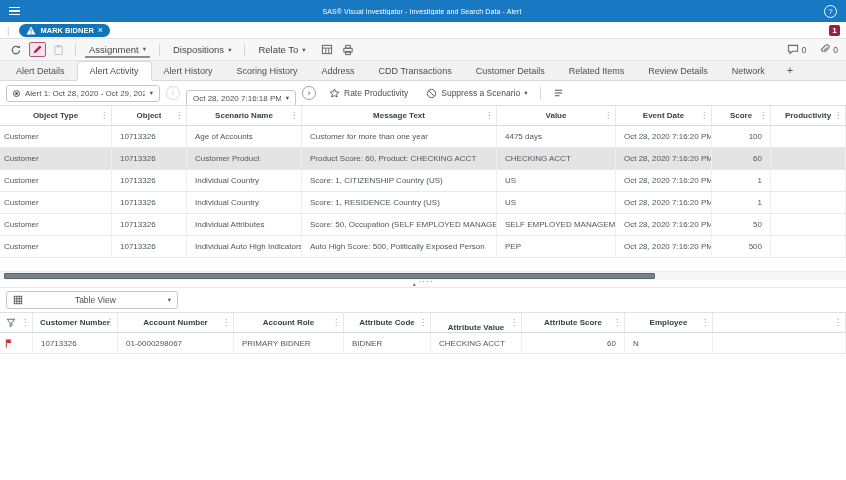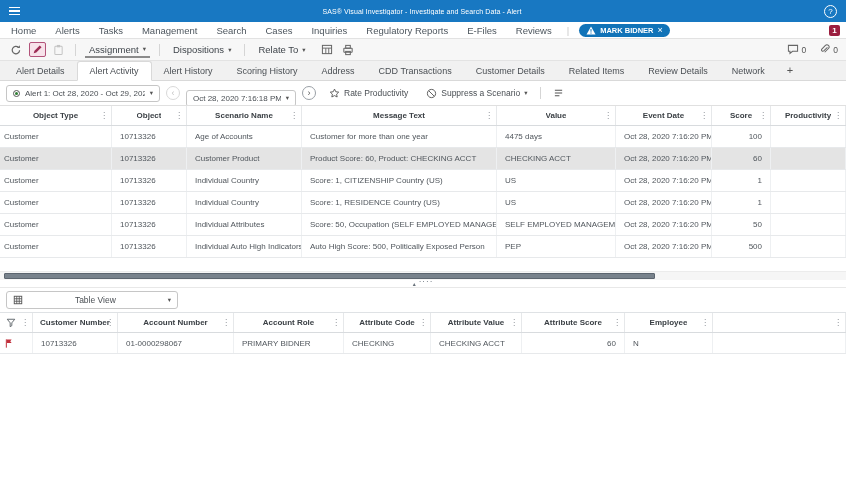--- a/index.html
+++ b/index.html
@@ -91,32 +91,20 @@
     <div class="hamburger">
         <i></i>
         <i></i>
         <i></i>
       </div>
     <span class="title">SAS® Visual Investigator - Investigate and Search Data - Alert</span>
     <span class="help-circle"></span>
   </header>
 
   <nav class="menubar">
-    <span style="display:flex;align-items:center;">
-        <span class="menu-item">Home</span>
-        <span class="menu-item">Alerts</span>
-        <span class="menu-item">Tasks</span>
-        <span class="menu-item">Management</span>
-        <span class="menu-item">Search</span>
-        <span class="menu-item">Cases</span>
-        <span class="menu-item">Inquiries</span>
-        <span class="menu-item">Regulatory Reports</span>
-        <span class="menu-item">E-Files</span>
-        <span class="menu-item">Reviews</span>
-      </span>
     <span class="menu-sep">|</span>
     <span class="pill">
       <svg width="10" height="9" viewBox="0 0 12 11">
           <path d="M6 0.5L11.5 10.5H0.5z" fill="#fff"></path>
           <rect x="5.4" y="3.6" width="1.2" height="3.4" fill="#1173b8"></rect>
           <rect x="5.4" y="7.9" width="1.2" height="1.4" fill="#1173b8"></rect>
         </svg>
       <span>MARK BIDNER</span>
       <span class="pill-close">×</span>
     </span>
@@ -369,21 +357,21 @@
           <span class="dots">⋮</span>
         </div>
         <div class="hcell" style="width: 110px;">
           <span class="hlabel">Account Role</span>
           <span class="dots">⋮</span>
         </div>
         <div class="hcell" style="width: 87px;">
           <span class="hlabel">Attribute Code</span>
           <span class="dots">⋮</span>
         </div>
-        <div class="hcell" style="width: 91px;">
+        <div class="hcell" style="width: 91px; align-items: flex-end;">
           <span class="hlabel">Attribute Value</span>
           <span class="dots">⋮</span>
         </div>
         <div class="hcell" style="width: 103px;">
           <span class="hlabel">Attribute Score</span>
           <span class="dots">⋮</span>
         </div>
         <div class="hcell" style="width: 88px;">
           <span class="hlabel">Employee</span>
           <span class="dots">⋮</span>
@@ -396,21 +384,21 @@
         <div class="brow">
           <div class="cell icon-cell" style="width: 33px;">
             <svg width="10" height="11" viewBox="0 0 12 12">
               <path d="M2.8 1v10" stroke="#c1303c" stroke-width="1.2"></path>
               <path d="M3.4 1.3h5.8L7.5 3.3l1.7 2H3.4z" fill="#c1303c"></path>
             </svg>
           </div>
           <div class="cell" style="width: 85px;">10713326</div>
           <div class="cell" style="width: 116px;">01-0000298067</div>
           <div class="cell" style="width: 110px;">PRIMARY BIDNER</div>
-          <div class="cell" style="width: 87px;">CHECKING</div>
+          <div class="cell" style="width: 87px;">BIDNER</div>
           <div class="cell" style="width: 91px;">CHECKING ACCT</div>
           <div class="cell num" style="width: 103px;">60</div>
           <div class="cell" style="width: 88px;">N</div>
           <div class="cell" style="width: 133px;"></div>
         </div>
       </div>
   </div>
 
 </div>
 

